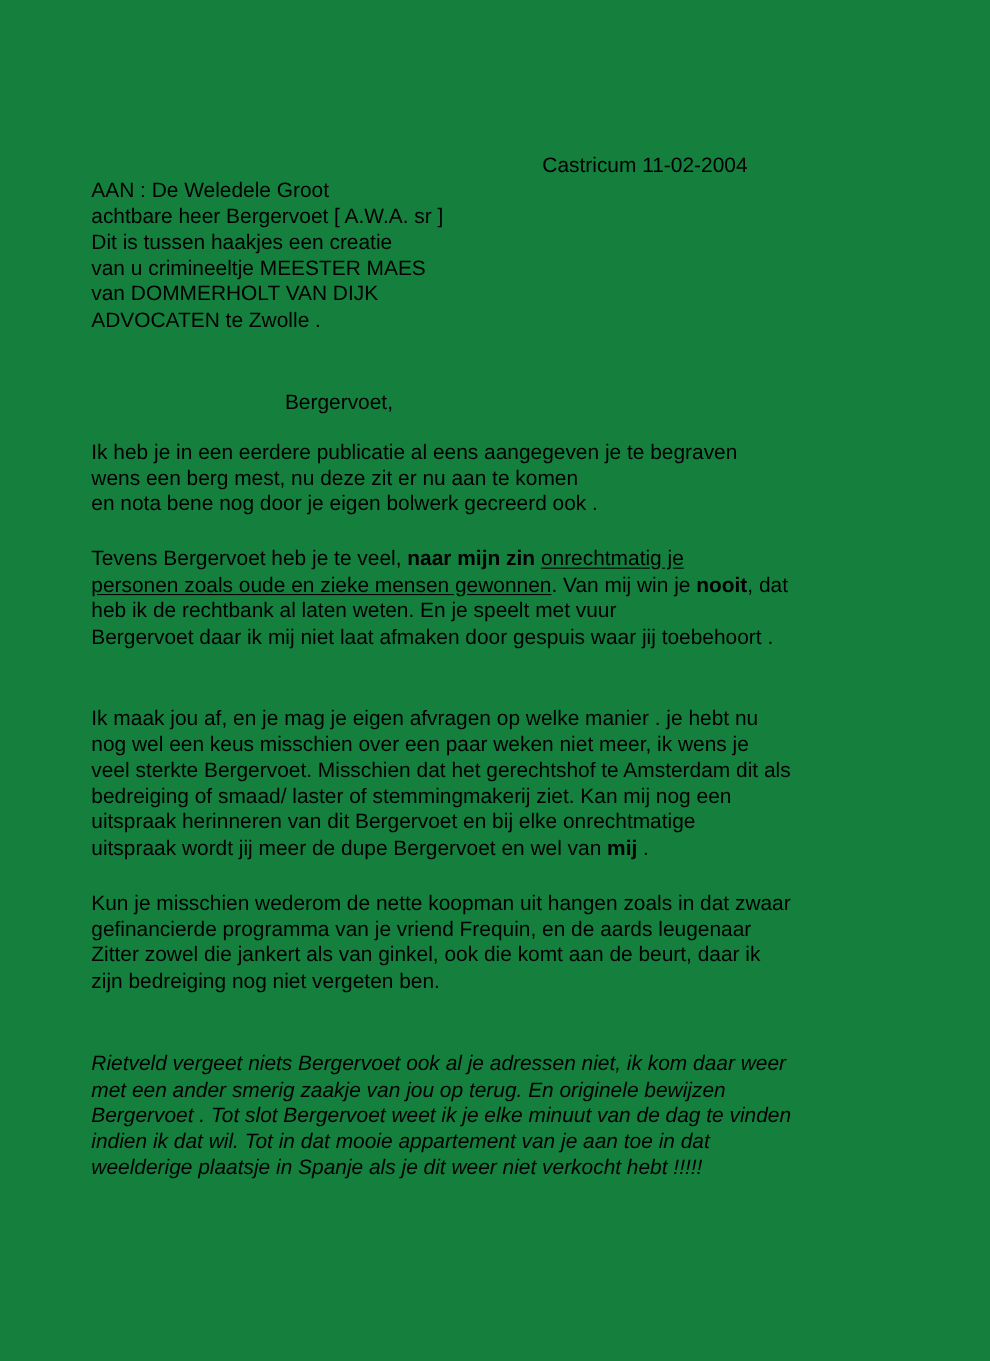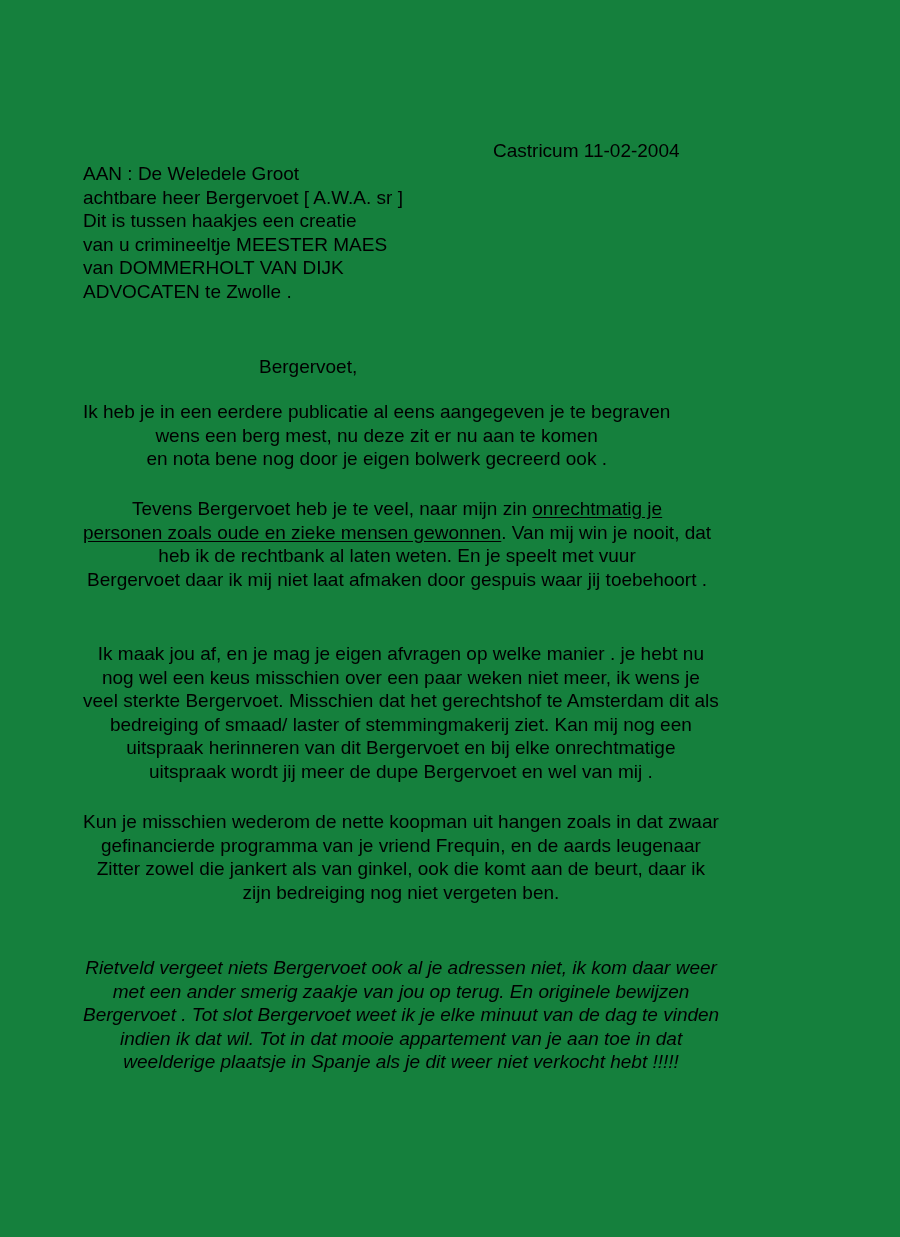--- a/index.html
+++ b/index.html
@@ -37,29 +37,28 @@
     .address .line { display: block; white-space: nowrap; }
     .salutation {
       position: absolute;
       left: 259px;
       top: 355px;
       white-space: nowrap;
     }
     .para {
       position: absolute;
       left: 83px;
-      text-align: center;
     }
     .para .line { display: block; white-space: nowrap; }
     .p1 { top: 400px; }
     .p2 { top: 497px; }
     .p3 { top: 642px; }
     .p4 { top: 810px; }
     .p5 { top: 956px; font-style: italic; }
-    b { font-weight: normal; }
+    b { font-weight: bold; }
     u { text-decoration: underline; text-underline-offset: 2px; }
   </style>
 </head>
 <body>
 
 <div class="page">
 
   <div class="date">Castricum 11-02-2004</div>
 
   <div class="address">

